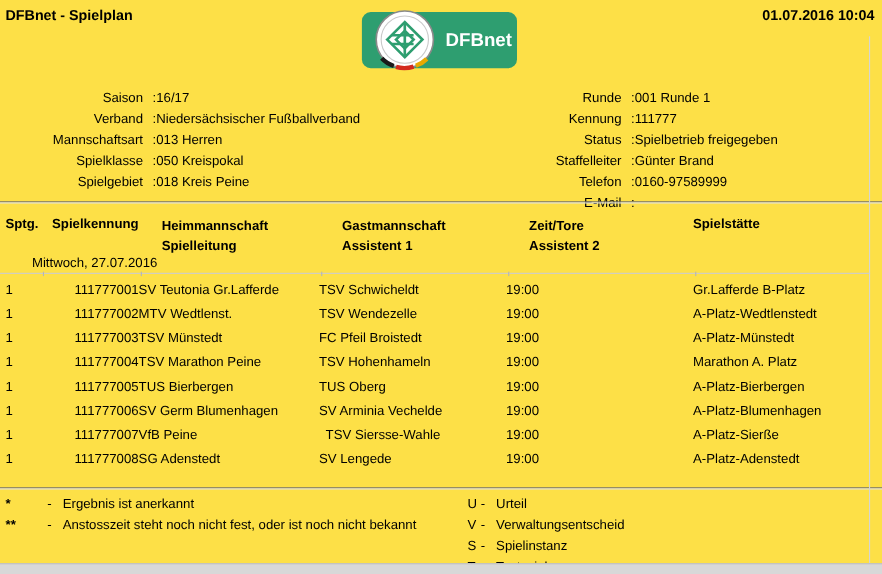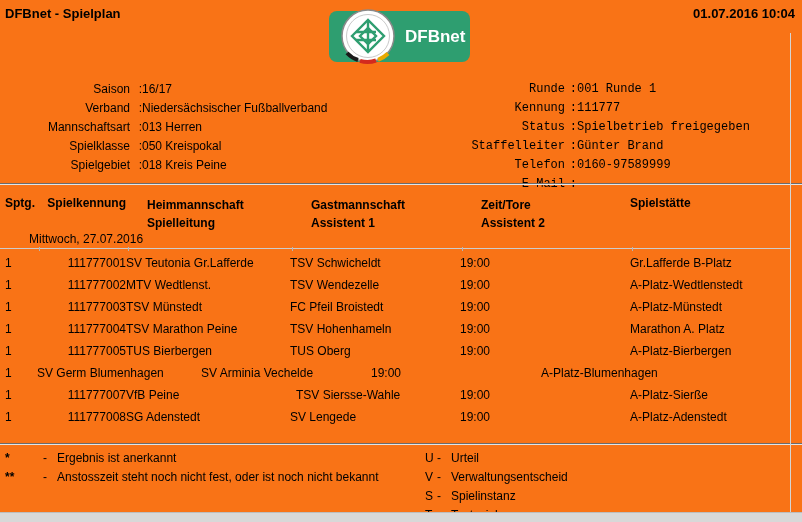--- a/index.html
+++ b/index.html
@@ -1,31 +1,31 @@
 <!DOCTYPE html>
 <html><head>
 <meta charset="utf-8">
 <style>
   * { box-sizing: border-box; }
   html,body { margin:0; padding:0; }
   body {
     width:802px; height:522px; background:#ffffff; overflow:hidden;
     font-family:"Liberation Sans", sans-serif; color:#000;
   }
-  .page { position:relative; width:802px; height:522px; background:#f97316; }
+  .page { position:relative; width:802px; height:522px; background:#fde047; }
 
   
   .title { position:absolute; left:5px; top:6px; font-size:13px; font-weight:bold; }
   .datetime { position:absolute; right:7px; top:6px; font-size:13px; font-weight:bold; }
   .logo { position:absolute; left:327px; top:9px; width:144px; height:56px; }
 
   
   .info-col { position:absolute; top:80px; font-size:12px; }
   .info-col.left { left:5px; }
-  .info-col.right { left:400px;font-family:Liberation Mono, monospace; }
+  .info-col.right { left:400px; }
   .irow { display:flex; height:19px; line-height:19px;text-align:right; }
   .left .ilabel { width:125px; }
   .right .ilabel { width:165px; }
   .icolon { width:12px; }
 
   
   .hline-dark { position:absolute; left:0; width:802px; height:0;
                 border-top:1px solid #6b6b6b; border-bottom:1px solid #e4e4e4; }
   .hline-1 { top:183px; }
   .hline-2 { top:443px; }
@@ -217,20 +217,21 @@
     <div class="trow">
       <span class="cell c1">1</span>
       <span class="cell c2">111777005</span>
       <span class="cell c3">TUS Bierbergen</span>
       <span class="cell c4">TUS Oberg</span>
       <span class="cell c5">19:00</span>
       <span class="cell c6">A-Platz-Bierbergen</span>
     </div>
     <div class="trow">
       <span class="cell c1">1</span>
+      <span class="cell c2">111777006</span>
       <span class="cell c3">SV Germ Blumenhagen</span>
       <span class="cell c4">SV Arminia Vechelde</span>
       <span class="cell c5">19:00</span>
       <span class="cell c6">A-Platz-Blumenhagen</span>
     </div>
     <div class="trow">
       <span class="cell c1">1</span>
       <span class="cell c2">111777007</span>
       <span class="cell c4">VfB Peine</span>
       <span class="cell c3">TSV Siersse-Wahle</span>

